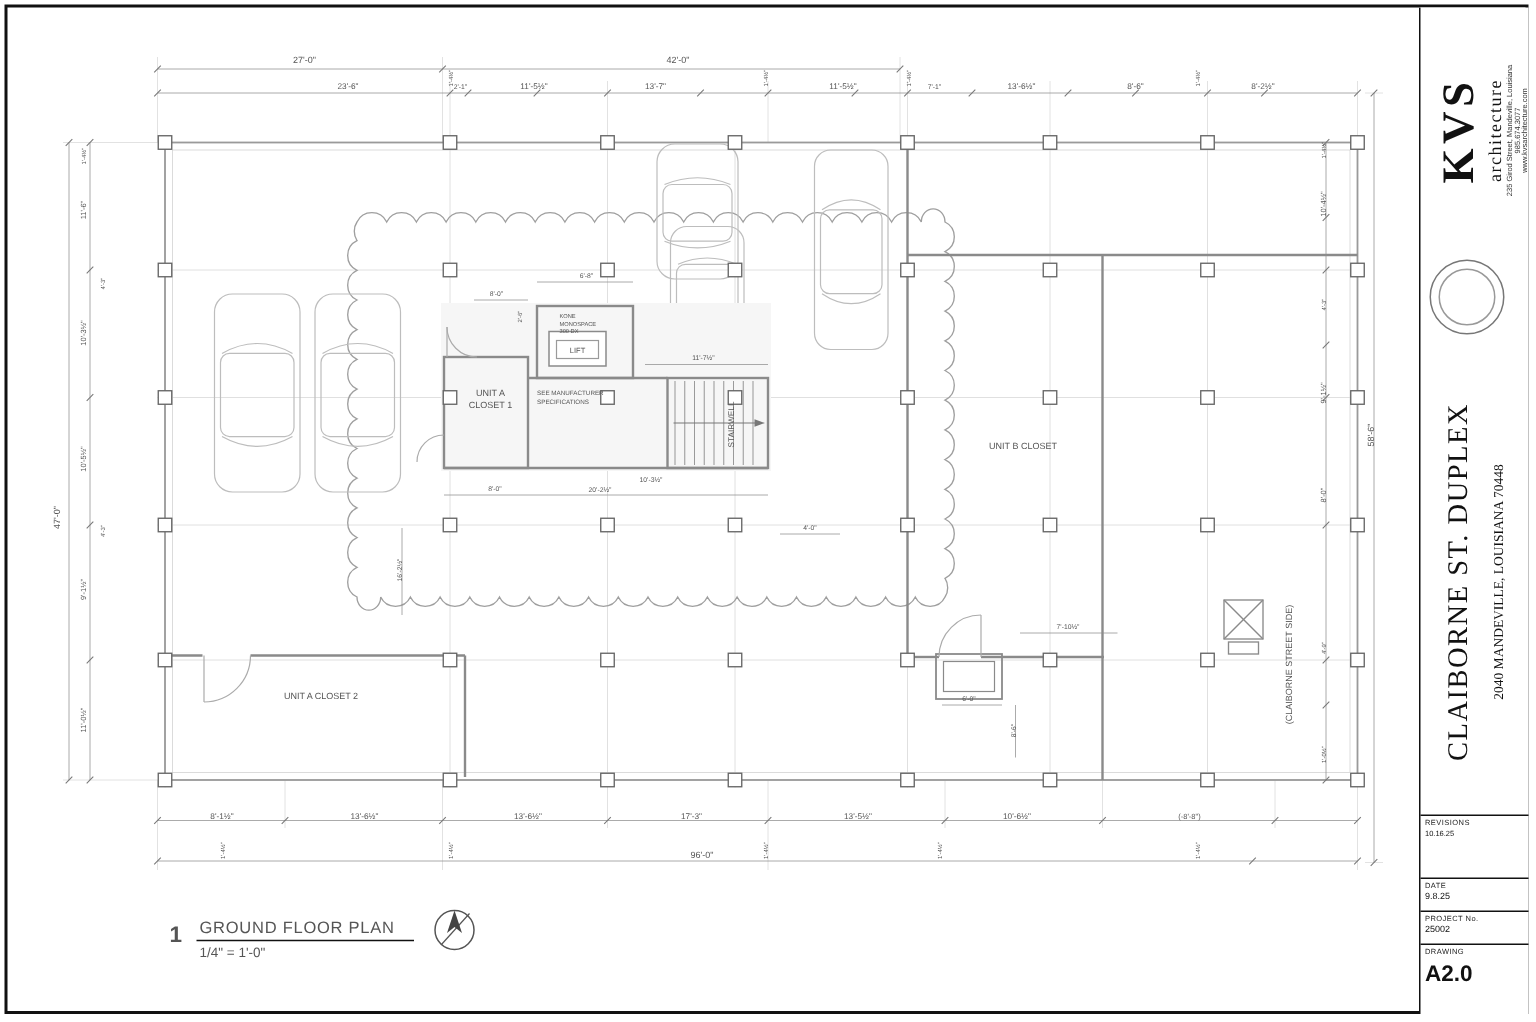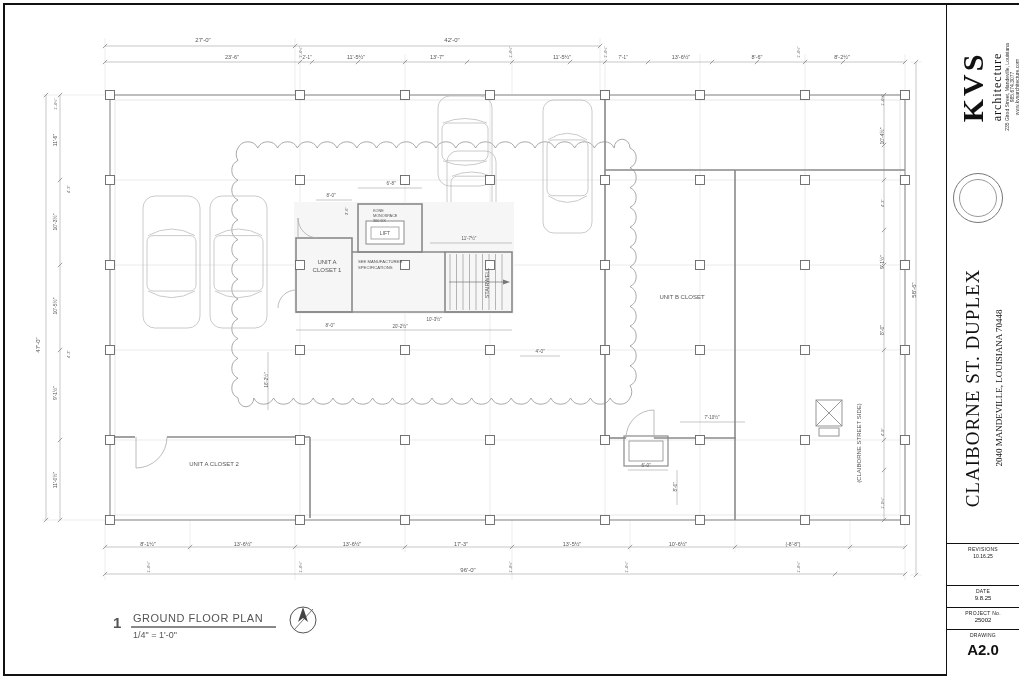--- a/index.html
+++ b/index.html
@@ -12,21 +12,21 @@
   
   #titleblock{position:absolute;left:946px;top:5px;width:73px;height:671px;
          border-left:1.6px solid #111;box-sizing:border-box;background:#fff;}
   .rot{position:absolute;white-space:nowrap;transform:translate(-50%,-50%) rotate(-90deg);}
   .serif{font-family:"Liberation Serif",serif;color:#111;}
   #seal{position:absolute;left:6px;top:168px;width:48px;height:48px;border:1px solid #777;
         border-radius:50%;}
   #seal .inner{position:absolute;left:5px;top:5px;width:36px;height:36px;border:1px solid #999;
         border-radius:50%;}
   #tb-bottom{position:absolute;left:0;bottom:0;width:100%;border-top:1px solid #111;}
-  .tb-row{border-bottom:1px solid #111;padding:2px 3px 1px 3px;box-sizing:border-box;text-align:center;}
+  .tb-row{border-bottom:1px solid #111;padding:2px 3px 1px 3px;box-sizing:border-box;}
   .tb-row:last-child{border-bottom:none;}
   .tb-label{font-size:5px;color:#222;letter-spacing:0.3px;}
   .tb-value{font-size:6px;color:#111;margin-top:1px;}
   .tb-value.big{font-size:15px;font-weight:bold;font-family:"Liberation Sans",sans-serif;margin-top:3px;}
 </style>
 </head>
 <body>
 
 <div id="sheet">
   <div id="sheet-border"></div>

